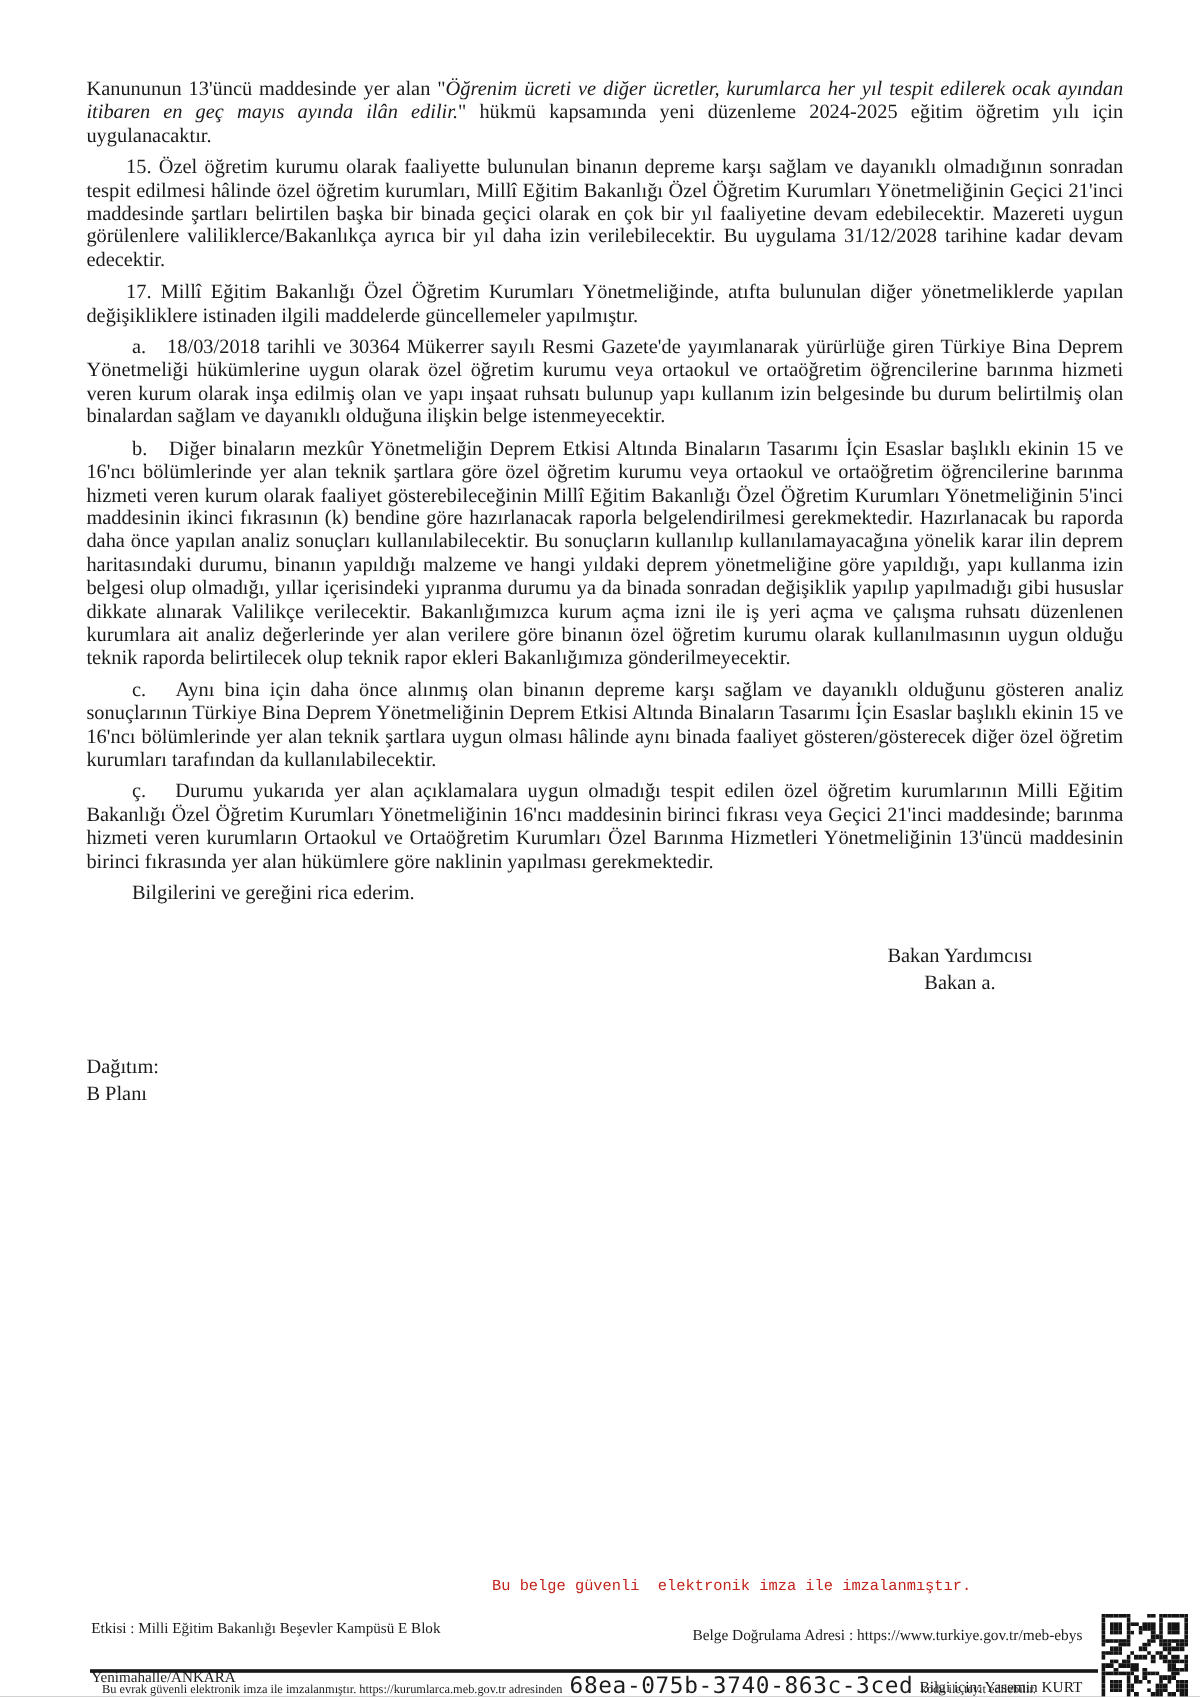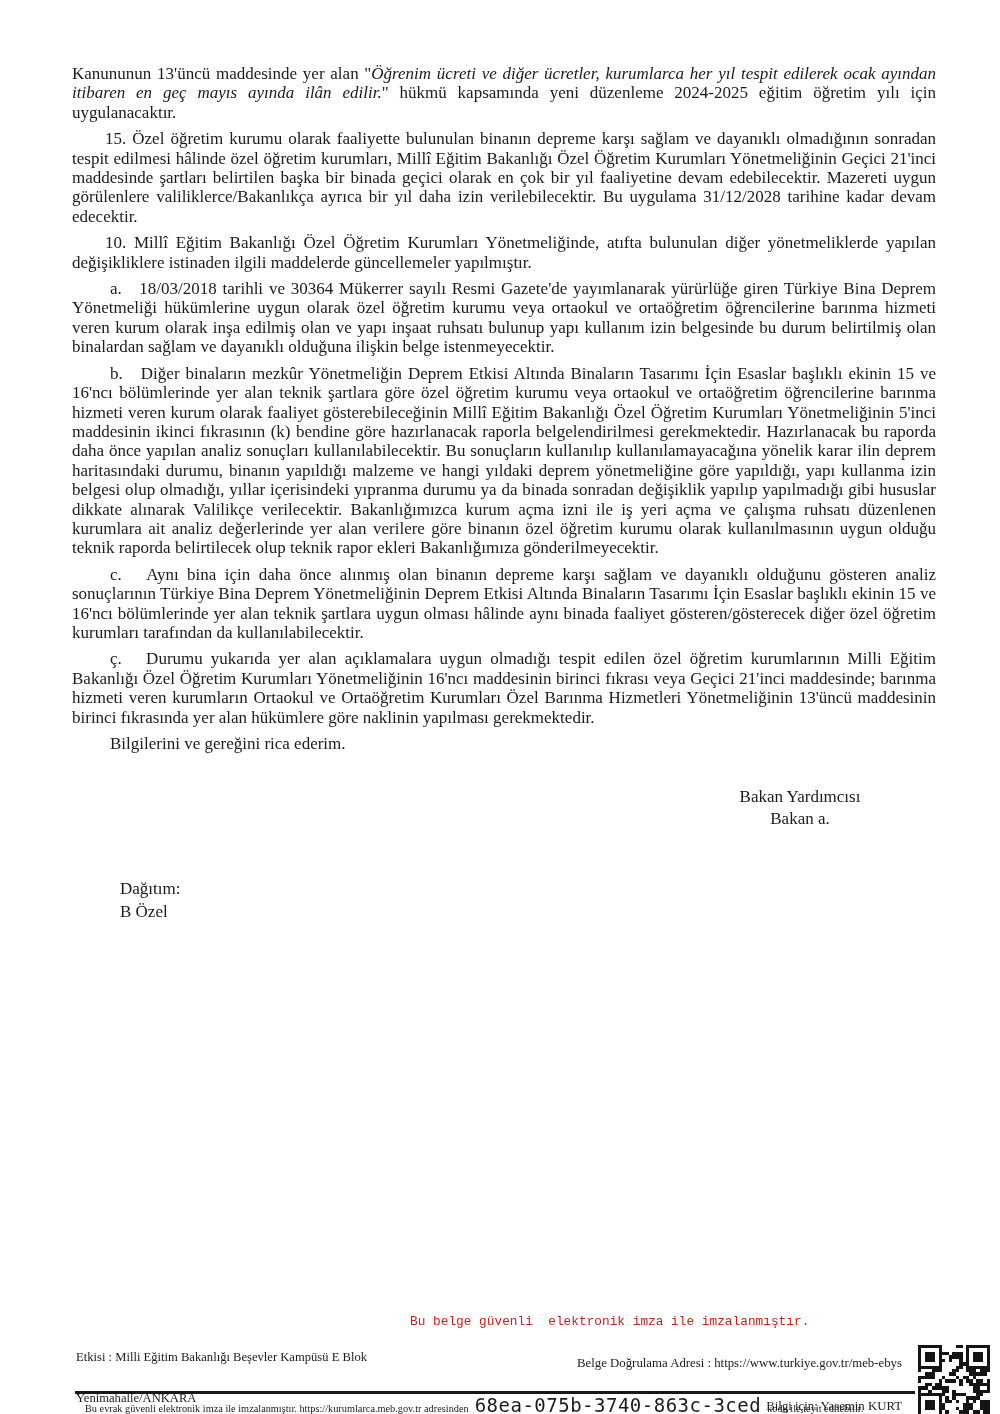--- a/index.html
+++ b/index.html
@@ -19,21 +19,21 @@
   .para{margin:0 0 7px 0;}
   .ind-num{text-indent:33px;}
   .ind-sub{text-indent:38px;}
   .it{font-style:italic;}
   .signature{
     position:absolute;left:655px;top:786px;width:290px;
     text-align:center;font-size:17px;line-height:22px;
   }
   .distribution{
     position:absolute;left:72px;top:878px;
-    font-size:17px;line-height:22.5px;margin-left:48px;
+    font-size:17px;line-height:22.5px;
   }
   .footer-left{
     position:absolute;left:76px;top:1324px;
     font-size:12.6px;line-height:13.6px;white-space:pre;
   }
   .footer-red{
     position:absolute;left:410px;top:1314px;
     font-size:12.8px;white-space:pre;
   }
   .footer-right{
@@ -59,36 +59,36 @@
   .qr-grid{position:relative;width:100%;height:100%;}
 </style>
 </head>
 <body>
 
 <div class="page">
 
   <div class="doc-body">
     <p class="para"><span>Kanununun 13'üncü maddesinde yer alan "</span><span class="it">Öğrenim ücreti ve diğer ücretler, kurumlarca her yıl tespit edilerek ocak ayından itibaren en geç mayıs ayında ilân edilir.</span><span>" hükmü kapsamında yeni düzenleme 2024-2025 eğitim öğretim yılı için uygulanacaktır.</span></p>
     <p class="para ind-num">15. Özel öğretim kurumu olarak faaliyette bulunulan binanın depreme karşı sağlam ve dayanıklı olmadığının sonradan tespit edilmesi hâlinde özel öğretim kurumları, Millî Eğitim Bakanlığı Özel Öğretim Kurumları Yönetmeliğinin Geçici 21'inci maddesinde şartları belirtilen başka bir binada geçici olarak en çok bir yıl faaliyetine devam edebilecektir. Mazereti uygun görülenlere valiliklerce/Bakanlıkça ayrıca bir yıl daha izin verilebilecektir. Bu uygulama 31/12/2028 tarihine kadar devam edecektir.</p>
-    <p class="para ind-num">10. Millî Eğitim Bakanlığı Özel Öğretim Kurumları Yönetmeliğinde, atıfta bulunulan diğer yönetmeliklerde yapılan değişikliklere istinaden ilgili maddelerde güncellemeler yapılmıştır.</p>
+    <p class="para ind-num">17. Millî Eğitim Bakanlığı Özel Öğretim Kurumları Yönetmeliğinde, atıfta bulunulan diğer yönetmeliklerde yapılan değişikliklere istinaden ilgili maddelerde güncellemeler yapılmıştır.</p>
     <p class="para ind-sub">a.&nbsp;&nbsp; 18/03/2018 tarihli ve 30364 Mükerrer sayılı Resmi Gazete'de yayımlanarak yürürlüğe giren Türkiye Bina Deprem Yönetmeliği hükümlerine uygun olarak özel öğretim kurumu veya ortaokul ve ortaöğretim öğrencilerine barınma hizmeti veren kurum olarak inşa edilmiş olan ve yapı inşaat ruhsatı bulunup yapı kullanım izin belgesinde bu durum belirtilmiş olan binalardan sağlam ve dayanıklı olduğuna ilişkin belge istenmeyecektir.</p>
     <p class="para ind-sub">b.&nbsp;&nbsp; Diğer binaların mezkûr Yönetmeliğin Deprem Etkisi Altında Binaların Tasarımı İçin Esaslar başlıklı ekinin 15 ve 16'ncı bölümlerinde yer alan teknik şartlara göre özel öğretim kurumu veya ortaokul ve ortaöğretim öğrencilerine barınma hizmeti veren kurum olarak faaliyet gösterebileceğinin Millî Eğitim Bakanlığı Özel Öğretim Kurumları Yönetmeliğinin 5'inci maddesinin ikinci fıkrasının (k) bendine göre hazırlanacak raporla belgelendirilmesi gerekmektedir. Hazırlanacak bu raporda daha önce yapılan analiz sonuçları kullanılabilecektir. Bu sonuçların kullanılıp kullanılamayacağına yönelik karar ilin deprem haritasındaki durumu, binanın yapıldığı malzeme ve hangi yıldaki deprem yönetmeliğine göre yapıldığı, yapı kullanma izin belgesi olup olmadığı, yıllar içerisindeki yıpranma durumu ya da binada sonradan değişiklik yapılıp yapılmadığı gibi hususlar dikkate alınarak Valilikçe verilecektir. Bakanlığımızca kurum açma izni ile iş yeri açma ve çalışma ruhsatı  düzenlenen kurumlara ait analiz değerlerinde yer alan verilere göre binanın özel öğretim kurumu olarak  kullanılmasının uygun olduğu teknik raporda belirtilecek olup teknik rapor ekleri Bakanlığımıza gönderilmeyecektir.</p>
     <p class="para ind-sub">c.&nbsp;&nbsp; Aynı bina için daha önce alınmış olan binanın depreme karşı sağlam ve dayanıklı olduğunu gösteren analiz sonuçlarının Türkiye Bina Deprem Yönetmeliğinin Deprem Etkisi Altında Binaların Tasarımı İçin Esaslar başlıklı ekinin 15 ve 16'ncı bölümlerinde yer alan teknik şartlara uygun olması hâlinde aynı binada faaliyet gösteren/gösterecek diğer özel öğretim kurumları tarafından da kullanılabilecektir.</p>
     <p class="para ind-sub">ç.&nbsp;&nbsp; Durumu yukarıda yer alan açıklamalara uygun olmadığı tespit edilen özel öğretim kurumlarının Milli Eğitim Bakanlığı Özel Öğretim Kurumları Yönetmeliğinin 16'ncı maddesinin birinci fıkrası veya Geçici 21'inci maddesinde; barınma hizmeti veren kurumların Ortaokul ve Ortaöğretim Kurumları Özel Barınma Hizmetleri Yönetmeliğinin 13'üncü maddesinin birinci fıkrasında yer alan hükümlere göre naklinin yapılması gerekmektedir.</p>
     <p class="para ind-sub">Bilgilerini ve gereğini rica ederim.</p>
   </div>
 
   <div class="signature">
     <div>Bakan Yardımcısı</div>
     <div>Bakan a.</div>
   </div>
 
   <div class="distribution">
     <div>Dağıtım:</div>
-    <div>B Özel</div>
+    <div>B Planı</div>
   </div>
 
   <div>
     <div class="footer-left">
       <div>Etkisi : Milli Eğitim Bakanlığı Beşevler Kampüsü E Blok</div>
       <div>Yenimahalle/ANKARA</div>
       
       
       
     </div>

